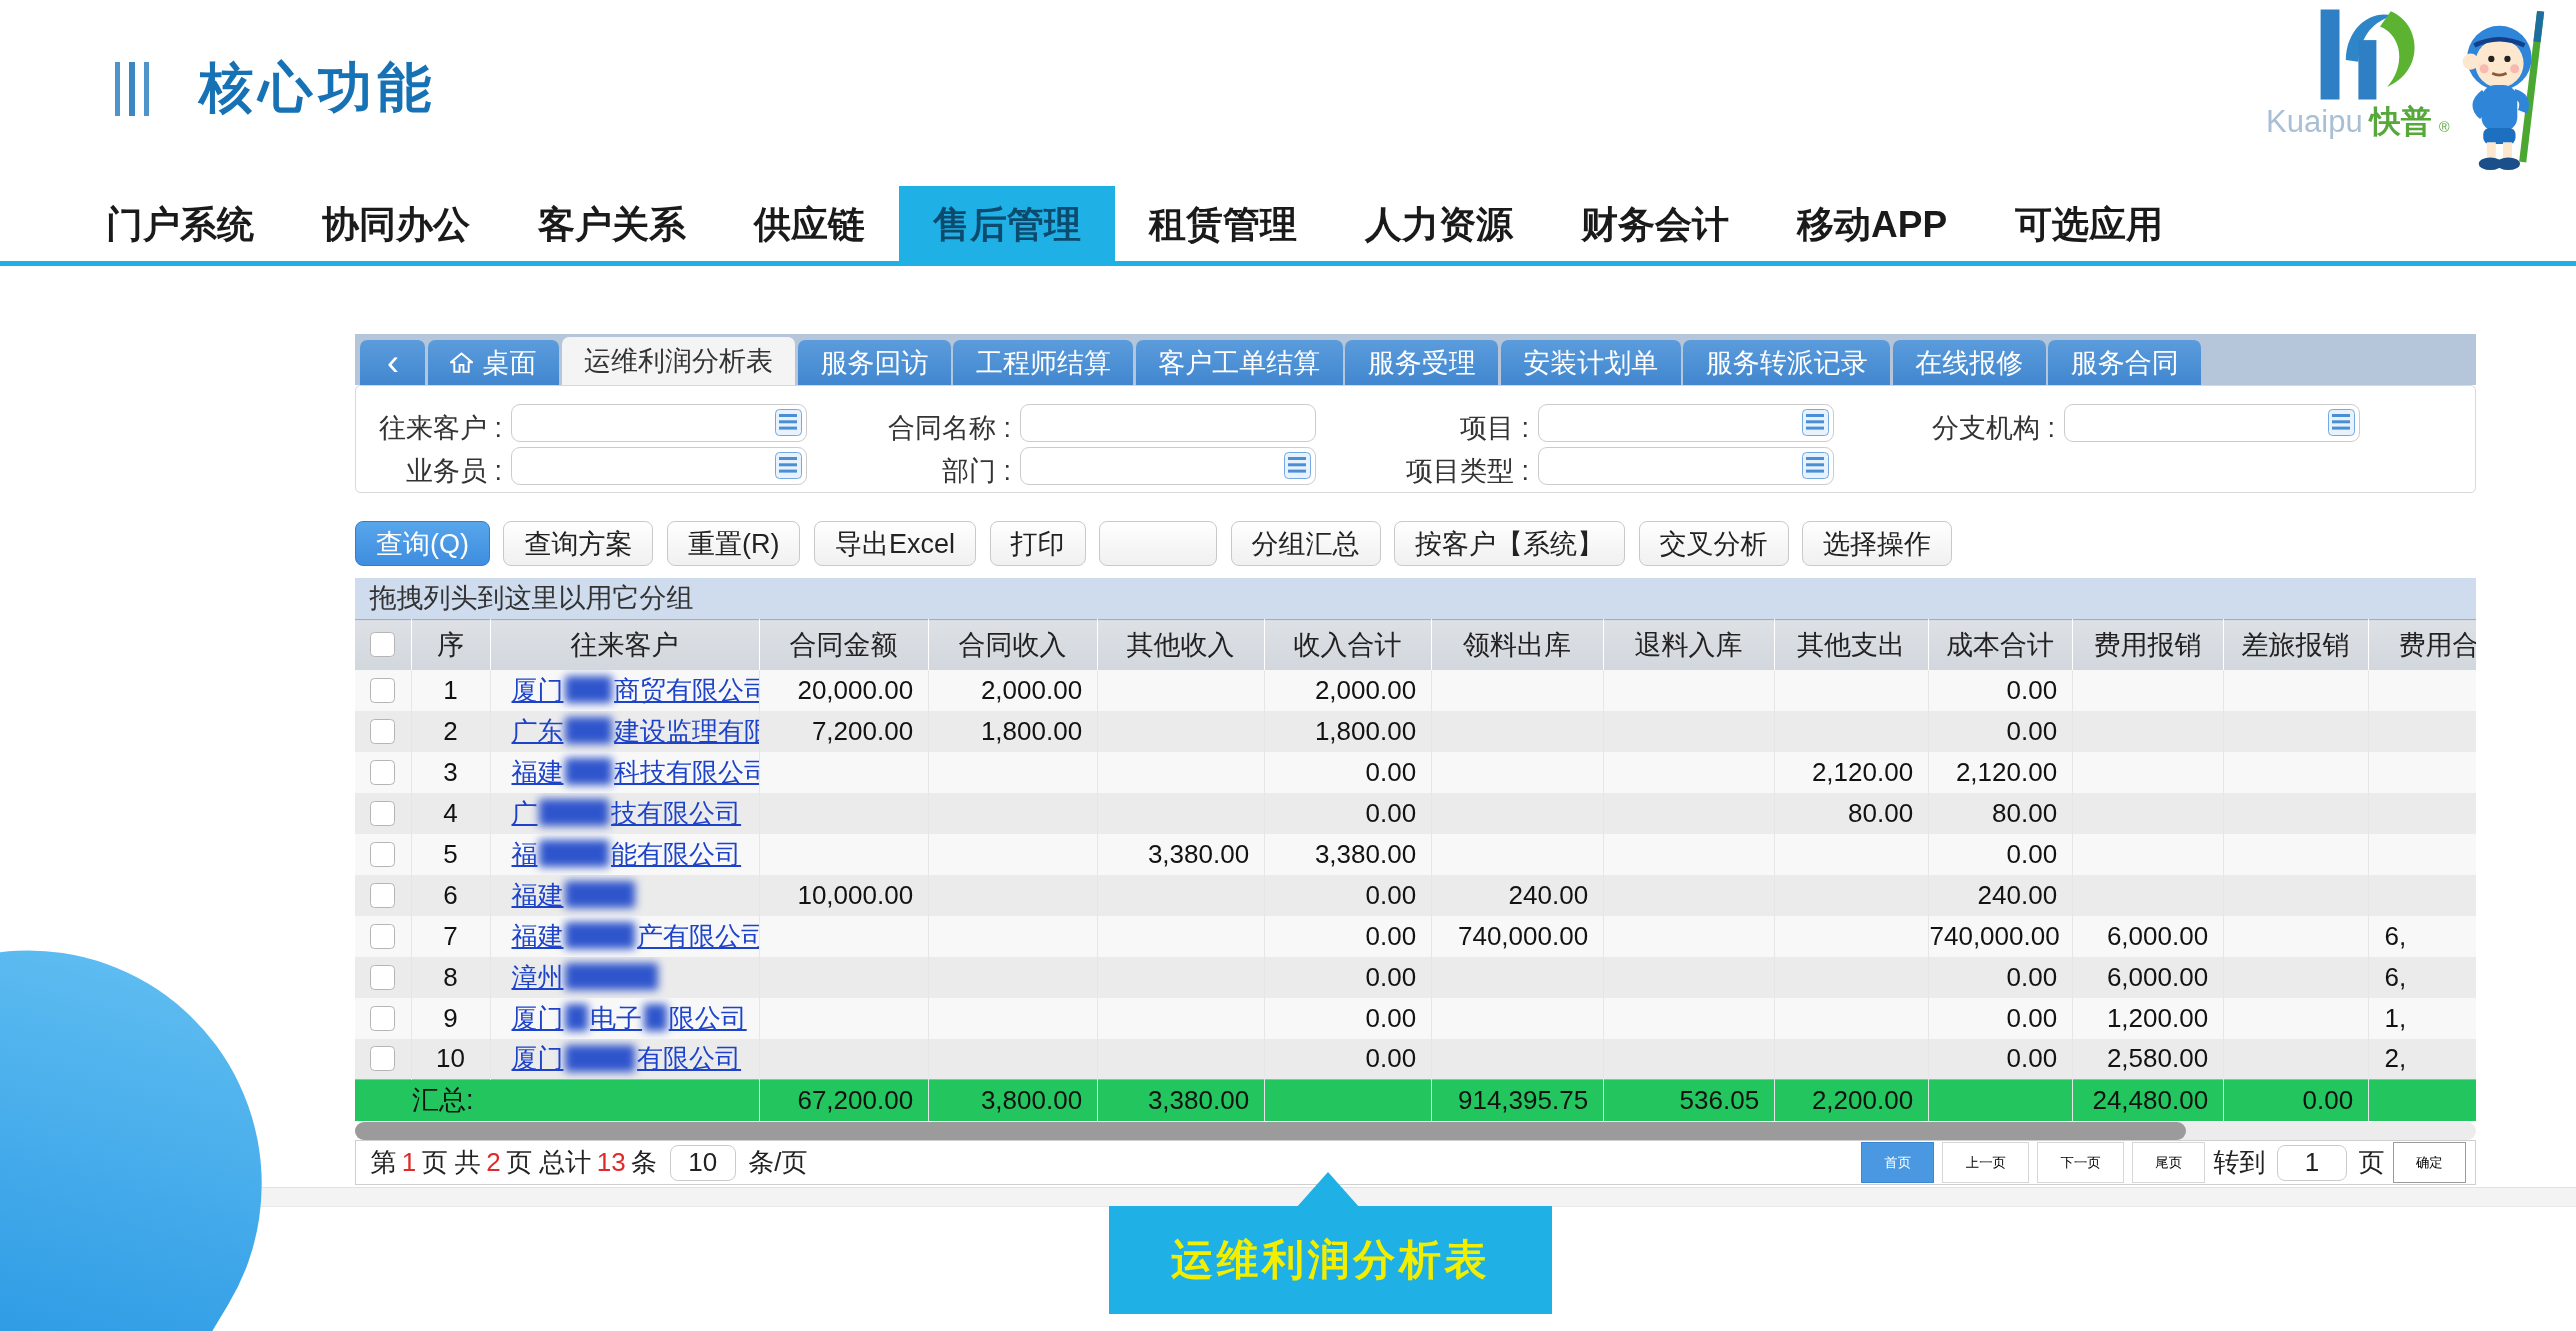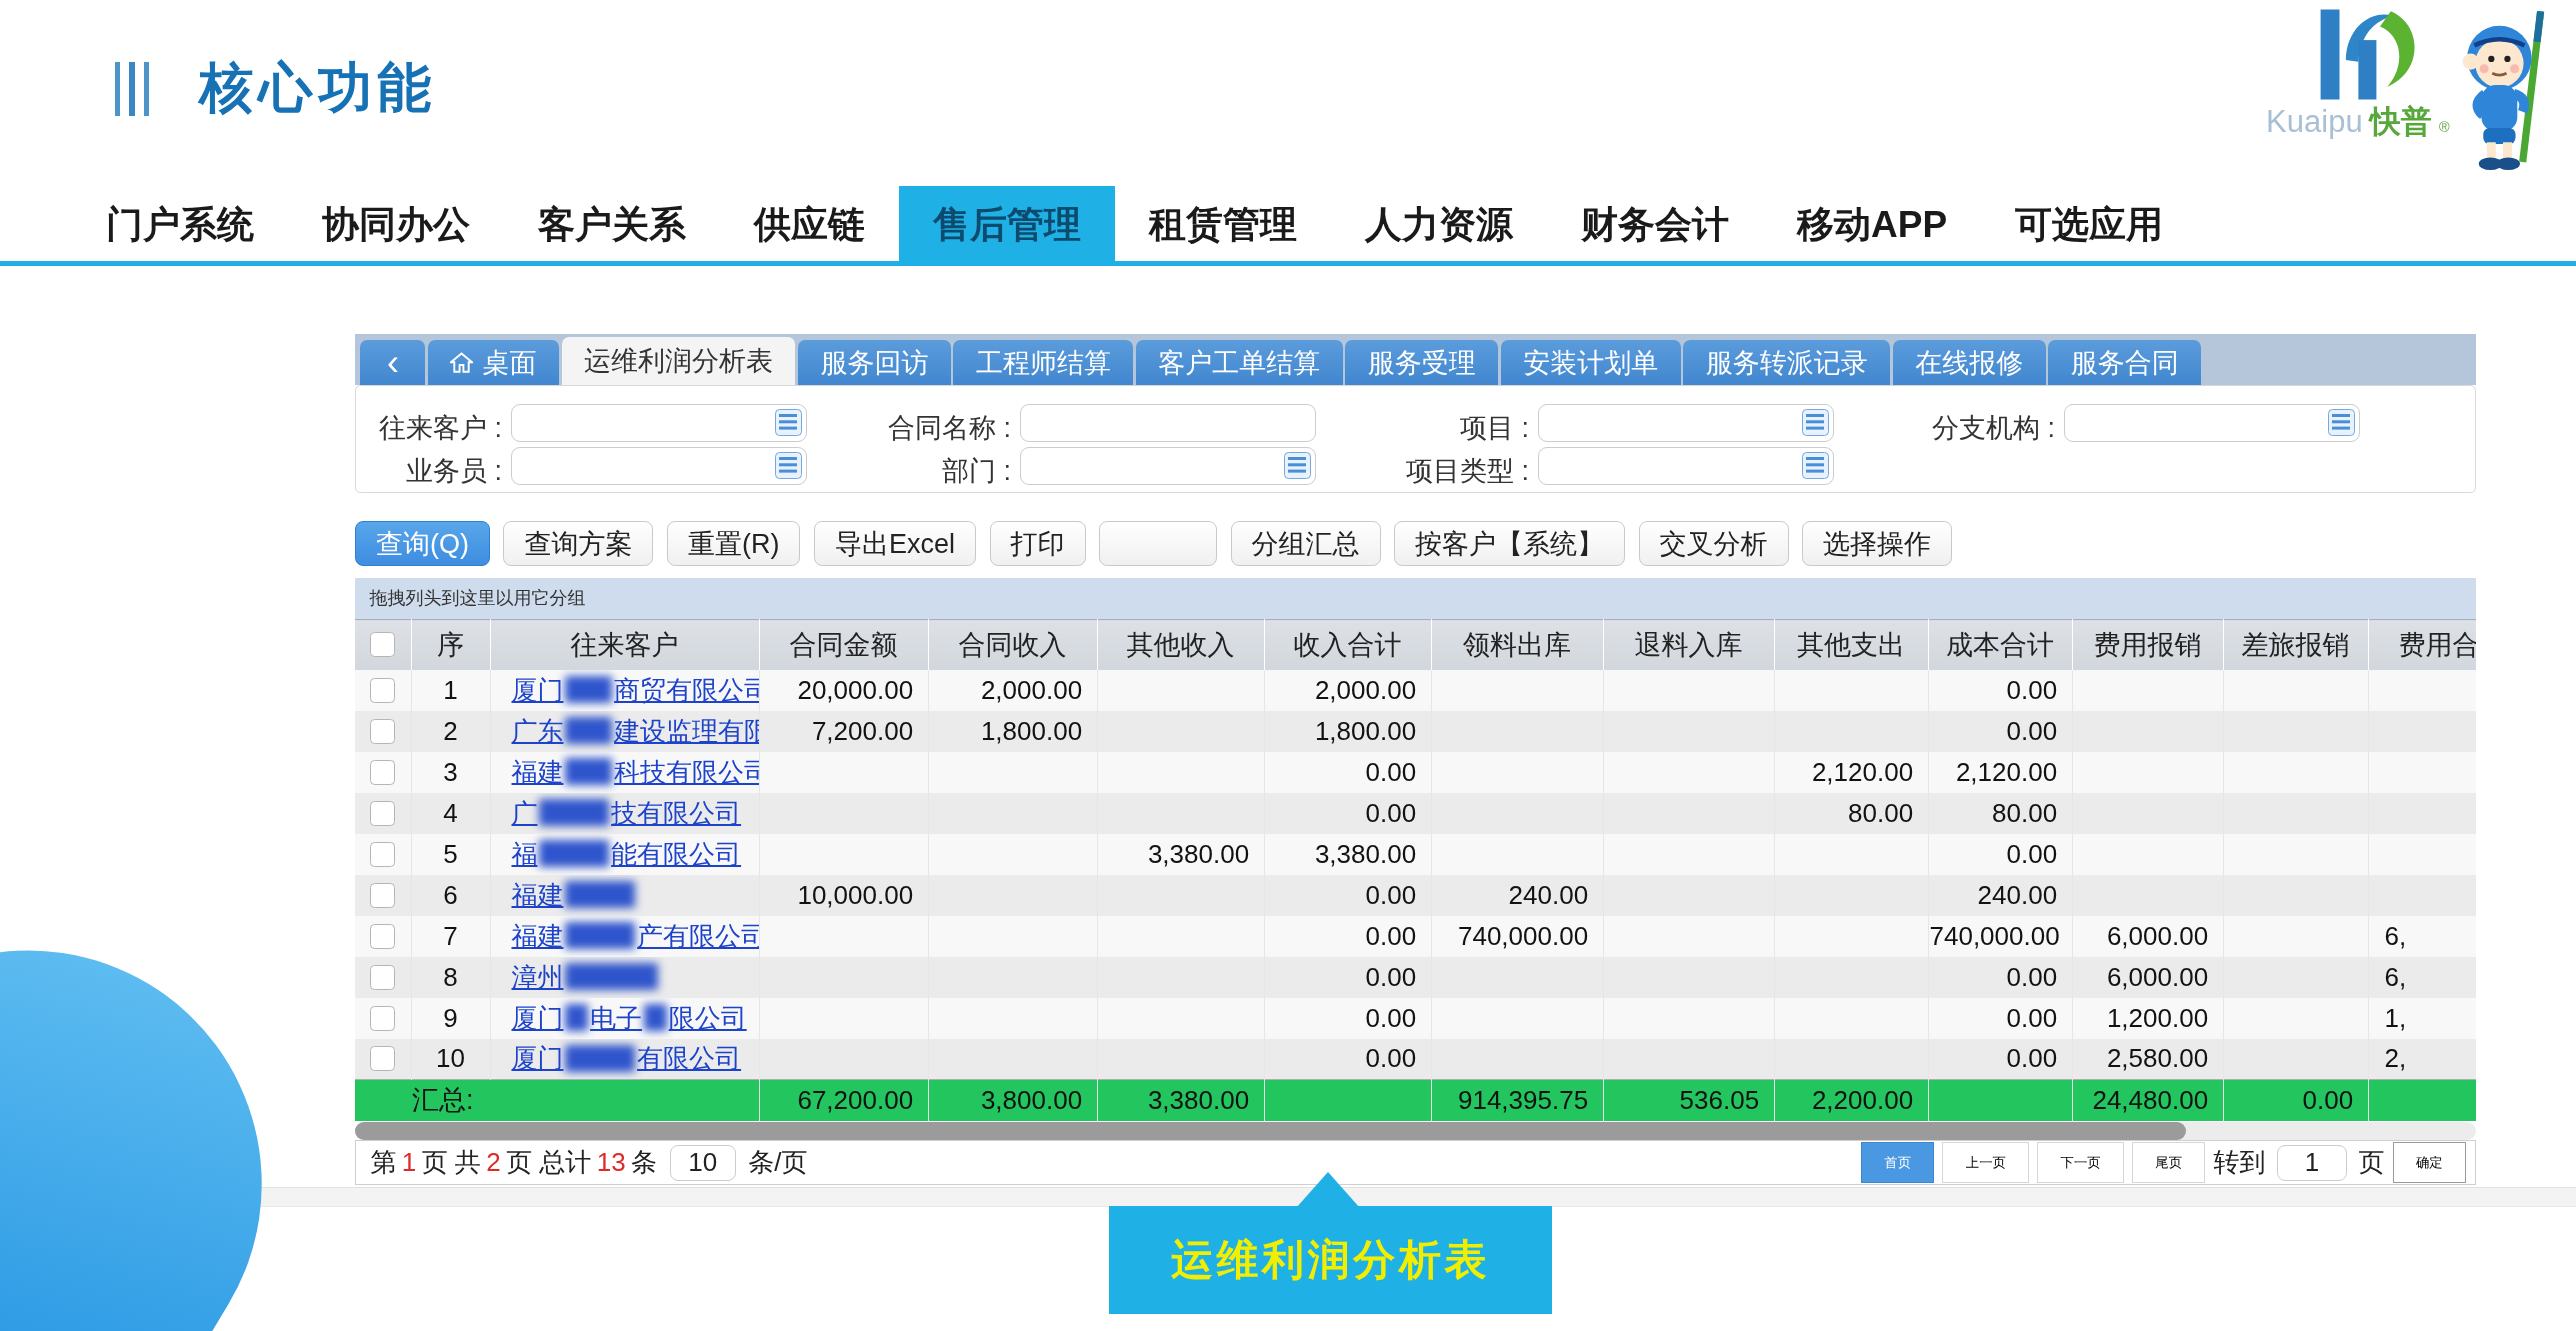--- a/index.html
+++ b/index.html
@@ -46,21 +46,21 @@
   .licon{position:absolute;right:4.5px;top:3.6px;width:27px;height:27px;background:#e8f2fc;border:1.8px solid #74a9e0;border-radius:4.5px;}
   .licon::before{content:"";position:absolute;left:3.6px;right:3.6px;top:4.5px;height:2.7px;background:#4a8ed6;
                  box-shadow:0 6.3px 0 #4a8ed6,0 12.6px 0 #4a8ed6;}
 
   .toolbar{margin-top:28px;height:33px;display:flex;justify-content:flex-start;gap:13.5px;}
   .tbtn{height:45px;padding:0 20px;font-size:27px;color:#222;background:linear-gradient(#fff,#f0f0f0);
         border:1.8px solid #c9c9c9;border-radius:8px;display:flex;align-items:center;cursor:pointer;white-space:nowrap;}
   .tbtn.primary{background:linear-gradient(#58a6ea,#3e8de0);border-color:#2f7fd0;color:#fff;}
   .tbtn.empty{width:118px;}
 
-  .group-bar{margin-top:24px;height:41px;line-height:41px;background:#cfdcee;font-size:18px;color:#333;padding-left:14.4px;}
+  .group-bar{margin-top:24px;height:41px;line-height:41px;background:#cfdcee;font-size:27px;color:#333;padding-left:14.4px;}
 
   .grid-clip{width:2121px;overflow:hidden;}
   table.grid{border-collapse:collapse;table-layout:fixed;width:2120px;}
   table.grid thead th{height:50px;background:linear-gradient(#dde1e6,#d2d7dd);border-top:1.8px solid #a0aebf;
         border-right:1.8px solid #fff;font-size:27px;font-weight:normal;color:#222;overflow:hidden;white-space:nowrap;}
   table.grid thead th.cut{text-align:center;padding-left:30px;border-right:none;}
   table.grid tbody td{height:41px;font-size:26px;color:#121212;border-right:0.9px solid #e6e6e6;overflow:hidden;white-space:nowrap;}
   tr.odd{background:#f8f8f8;} tr.even{background:#ebebeb;}
   td.num{text-align:right;padding-right:14.4px;}
   td.seq{text-align:center;}

